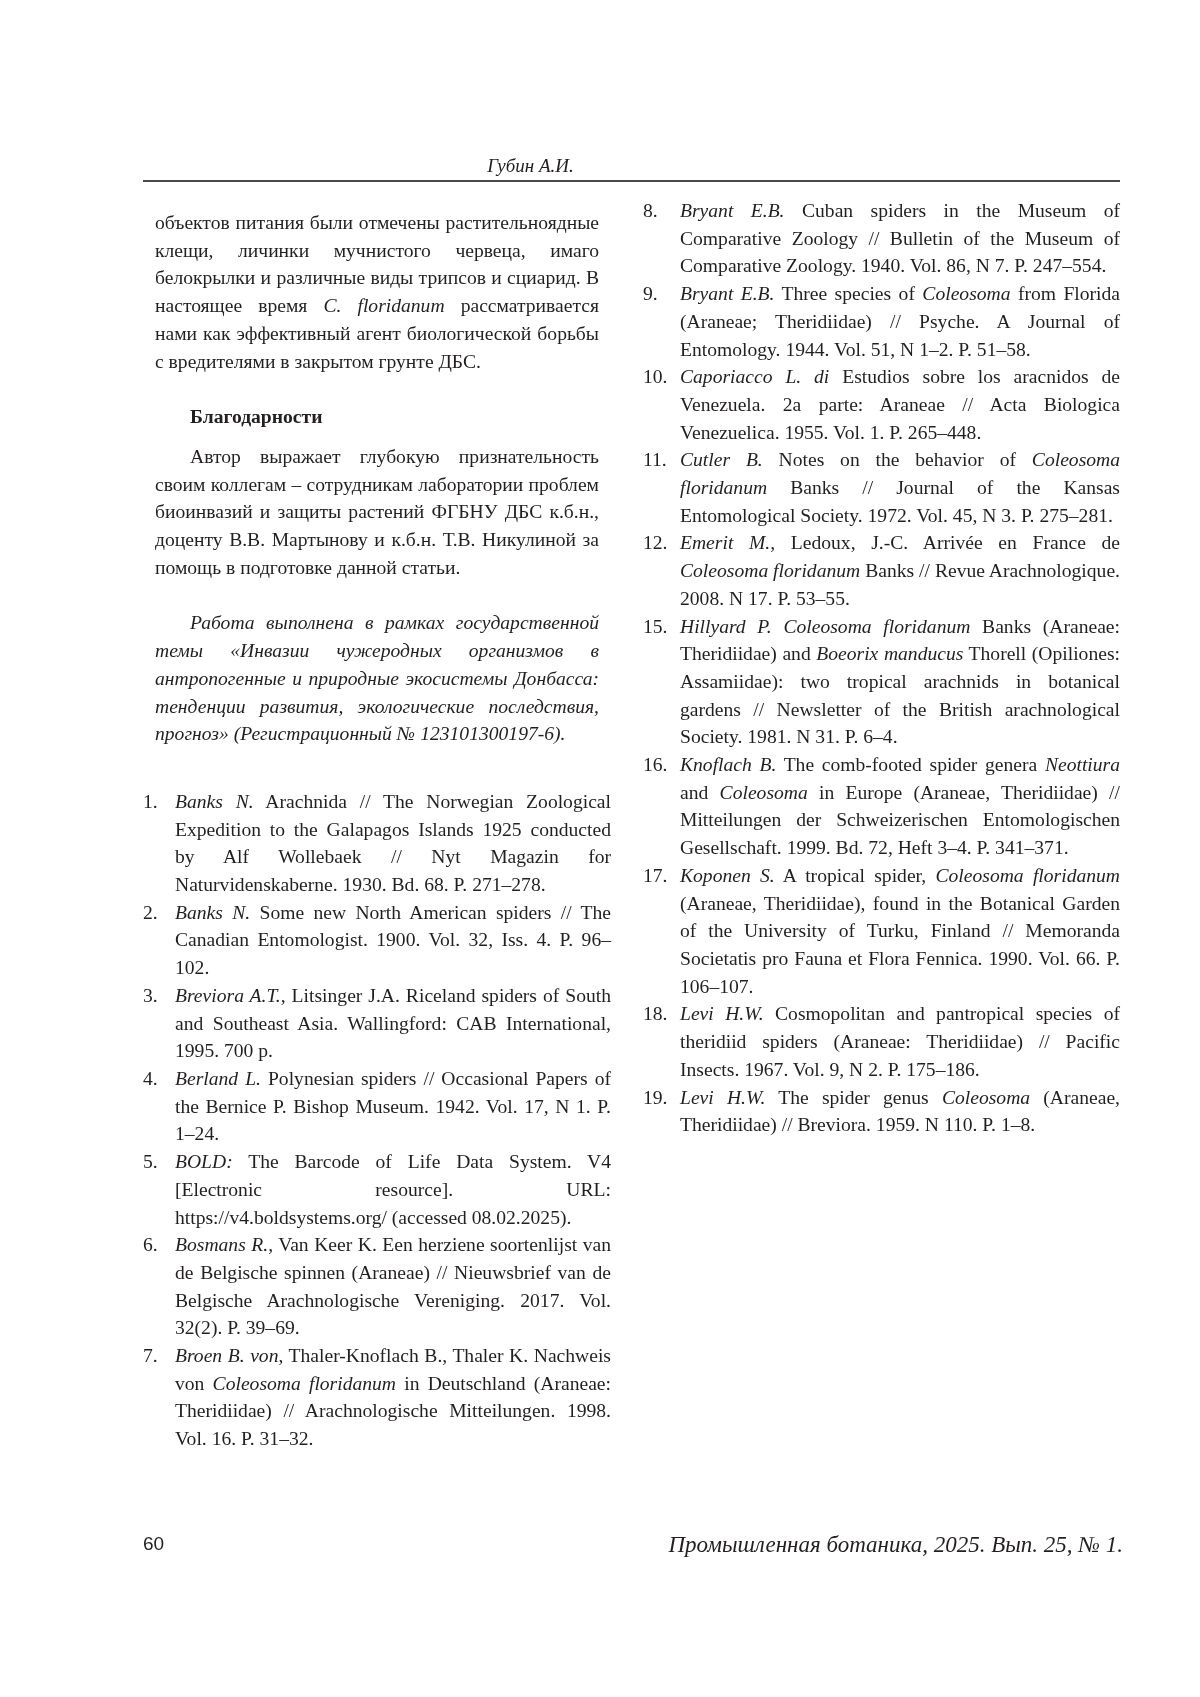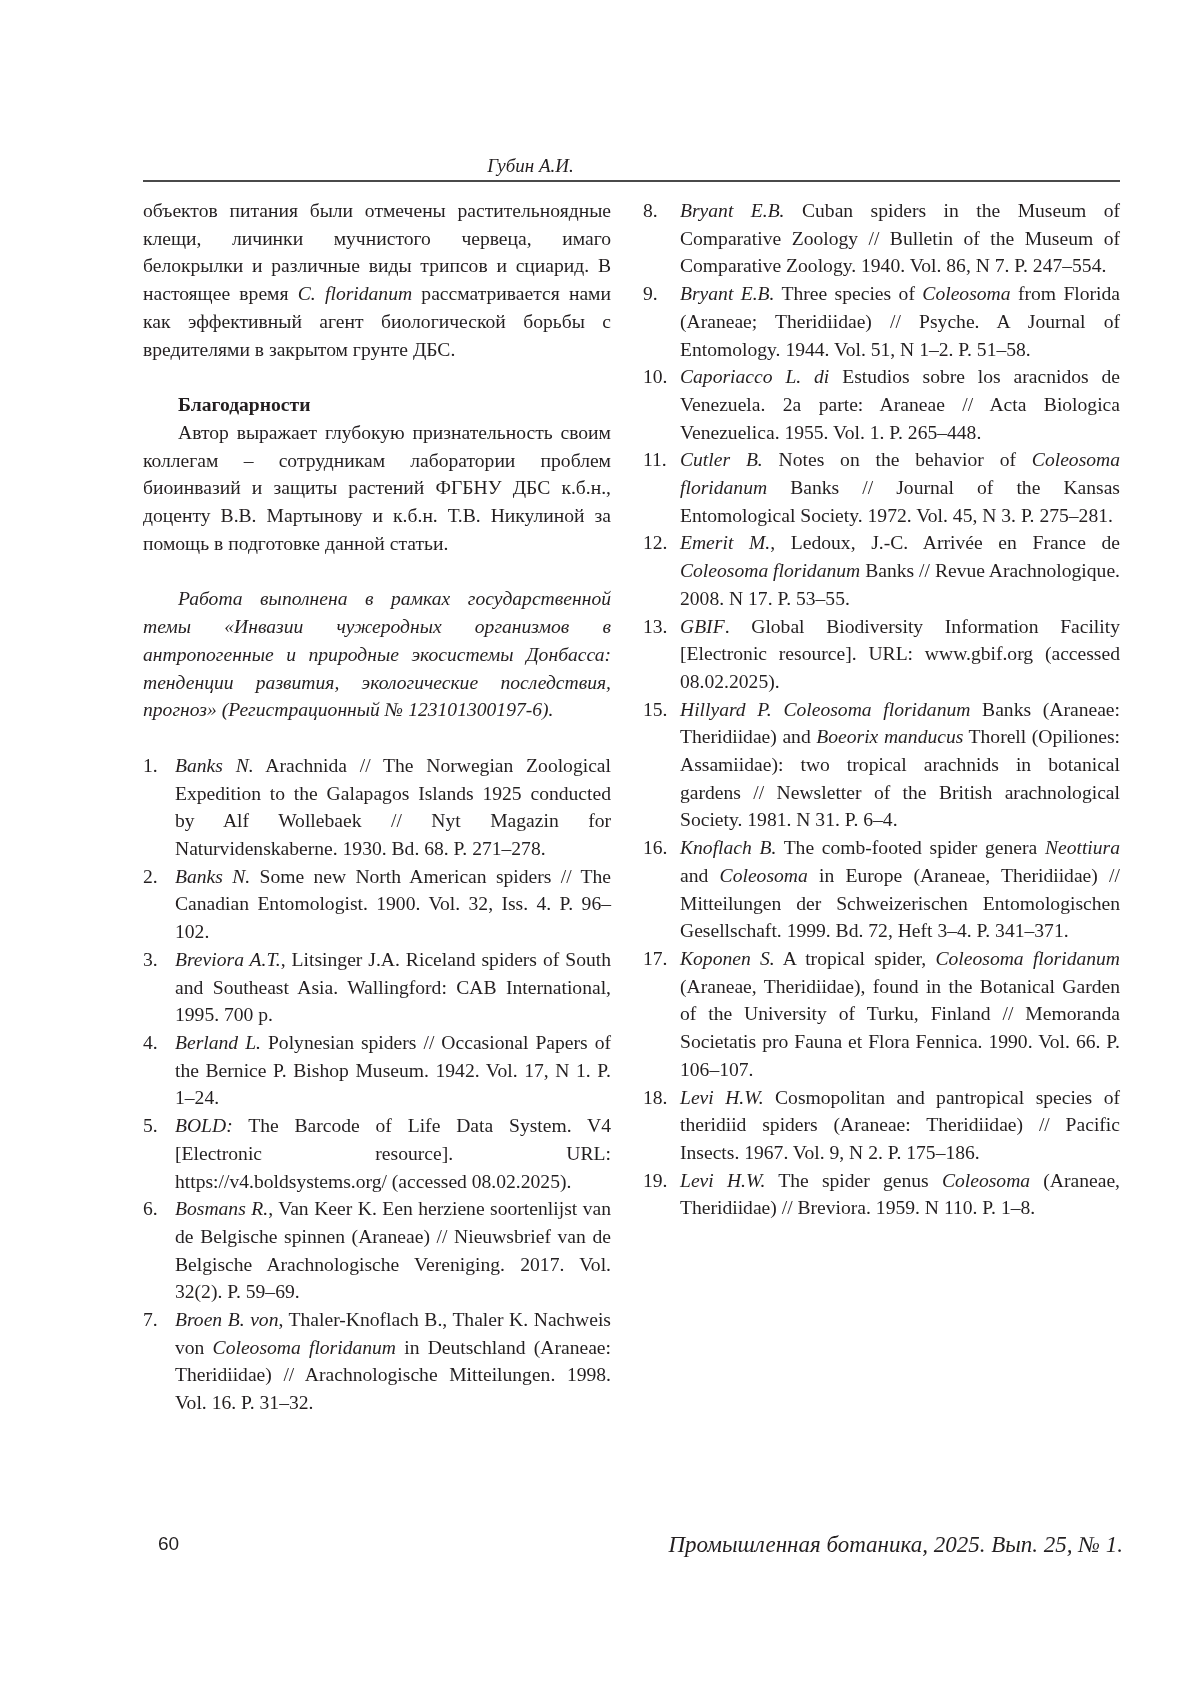--- a/index.html
+++ b/index.html
@@ -4,32 +4,32 @@
 <style>
   html, body { margin: 0; padding: 0; background: #ffffff; }
   body { width: 1200px; height: 1697px; position: relative; overflow: hidden;
          font-family: "Liberation Serif", "DejaVu Serif", serif; color: #231f20; }
   .header-title { position: absolute; top: 155px; left: 0; width: 1061px; text-align: center;
          font-style: italic; font-size: 19px; line-height: 22px; color: #231f20; }
   .header-rule { position: absolute; top: 180px; left: 143px; width: 977px; height: 2px; background: #4a4a4a; }
   .col { position: absolute; top: 197px; font-size: 19.6px; line-height: 27.7px; text-align: justify; }
   .col-left { left: 143px; width: 468px; }
   .col-right { left: 643px; width: 477px; }
-  p { margin: 0; }
+  p { margin: 12px; }
   .indent { text-indent: 35px; }
   .heading { font-weight: bold; text-indent: 35px; margin-top: 28px; }
   .funding { font-style: italic; text-indent: 35px; margin-top: 28px; }
   .gap { height: 28px; }
   ol { list-style: none; margin: 0; padding: 0; }
   .ref { display: flex; }
   .ref-num { flex: 0 0 auto; width: 32px; }
   .col-right .ref-num { width: 37px; }
   .ref-body { flex: 1 1 auto; text-align: justify; }
   i { font-style: italic; }
-  .footer-page { position: absolute; top: 1533px; left: 158px; font-family: "Liberation Sans", sans-serif;
+  .footer-page { position: absolute; top: 1533px; left: 143px; font-family: "Liberation Sans", sans-serif;
          font-size: 19px; }
   .footer-journal { position: absolute; top: 1532px; right: 77px; font-style: italic; font-size: 23px; }
 </style>
 </head>
 <body>
 
 <div class="header-title">Губин А.И.</div>
 <div class="header-rule"></div>
 
 <div class="col col-left">
@@ -54,21 +54,21 @@
       <li class="ref">
         <span class="ref-num">4.</span>
         <span class="ref-body"><i>Berland L.</i><span> Polynesian spiders // Occasional Papers of the Bernice P. Bishop Museum. 1942. Vol. 17, N 1. P. 1–24.</span></span>
       </li>
       <li class="ref">
         <span class="ref-num">5.</span>
         <span class="ref-body"><i>BOLD:</i><span> The Barcode of Life Data System. V4 [Electronic resource]. URL: https://v4.boldsystems.org/ (accessed 08.02.2025).</span></span>
       </li>
       <li class="ref">
         <span class="ref-num">6.</span>
-        <span class="ref-body"><i>Bosmans R.</i><span>, Van Keer K. Een herziene soortenlijst van de Belgische spinnen (Araneae) // Nieuwsbrief van de Belgische Arachnologische Vereniging. 2017. Vol. 32(2). P. 59–69.</span></span>
+        <span class="ref-body"><i>Bosmans R.</i><span>, Van Keer K. Een herziene soortenlijst van de Belgische spinnen (Araneae) // Nieuwsbrief van de Belgische Arachnologische Vereniging. 2017. Vol. 32(2). P. 39–69.</span></span>
       </li>
       <li class="ref">
         <span class="ref-num">7.</span>
         <span class="ref-body"><i>Broen B. von</i><span>, Thaler-Knoflach B., Thaler K. Nachweis von </span><i>Coleosoma floridanum</i><span> in Deutschland (Araneae: Theridiidae) // Arachnologische Mitteilungen. 1998. Vol. 16. P. 31–32.</span></span>
       </li>
     </ol>
 </div>
 
 <div class="col col-right">
   <ol id="refs-right">
@@ -86,24 +86,20 @@
       </li>
       <li class="ref">
         <span class="ref-num">11.</span>
         <span class="ref-body"><i>Cutler B.</i><span> Notes on the behavior of </span><i>Coleosoma floridanum</i><span> Banks // Journal of the Kansas Entomological Society. 1972. Vol. 45, N 3. P. 275–281.</span></span>
       </li>
       <li class="ref">
         <span class="ref-num">12.</span>
         <span class="ref-body"><i>Emerit M.</i><span>, Ledoux, J.-C. Arrivée en France de </span><i>Coleosoma floridanum</i><span> Banks // Revue Arachnologique. 2008. N 17. P. 53–55.</span></span>
       </li>
       <li class="ref">
-        <span class="ref-num">13.</span>
-        <span class="ref-body"><i>GBIF</i><span>. Global Biodiversity Information Facility [Electronic resource]. URL: www.gbif.org (accessed 08.02.2025).</span></span>
-      </li>
-      <li class="ref">
         <span class="ref-num">15.</span>
         <span class="ref-body"><i>Hillyard P. Coleosoma floridanum</i><span> Banks (Araneae: Theridiidae) and </span><i>Boeorix manducus</i><span> Thorell (Opiliones: Assamiidae): two tropical arachnids in botanical gardens // Newsletter of the British arachnological Society. 1981. N 31. P. 6–4.</span></span>
       </li>
       <li class="ref">
         <span class="ref-num">16.</span>
         <span class="ref-body"><i>Knoflach B.</i><span> The comb-footed spider genera </span><i>Neottiura</i><span> and </span><i>Coleosoma</i><span> in Europe (Araneae, Theridiidae) // Mitteilungen der Schweizerischen Entomologischen Gesellschaft. 1999. Bd. 72, Heft 3–4. P. 341–371.</span></span>
       </li>
       <li class="ref">
         <span class="ref-num">17.</span>
         <span class="ref-body"><i>Koponen S.</i><span> A tropical spider, </span><i>Coleosoma floridanum</i><span> (Araneae, Theridiidae), found in the Botanical Garden of the University of Turku, Finland // Memoranda Societatis pro Fauna et Flora Fennica. 1990. Vol. 66. P. 106–107.</span></span>

